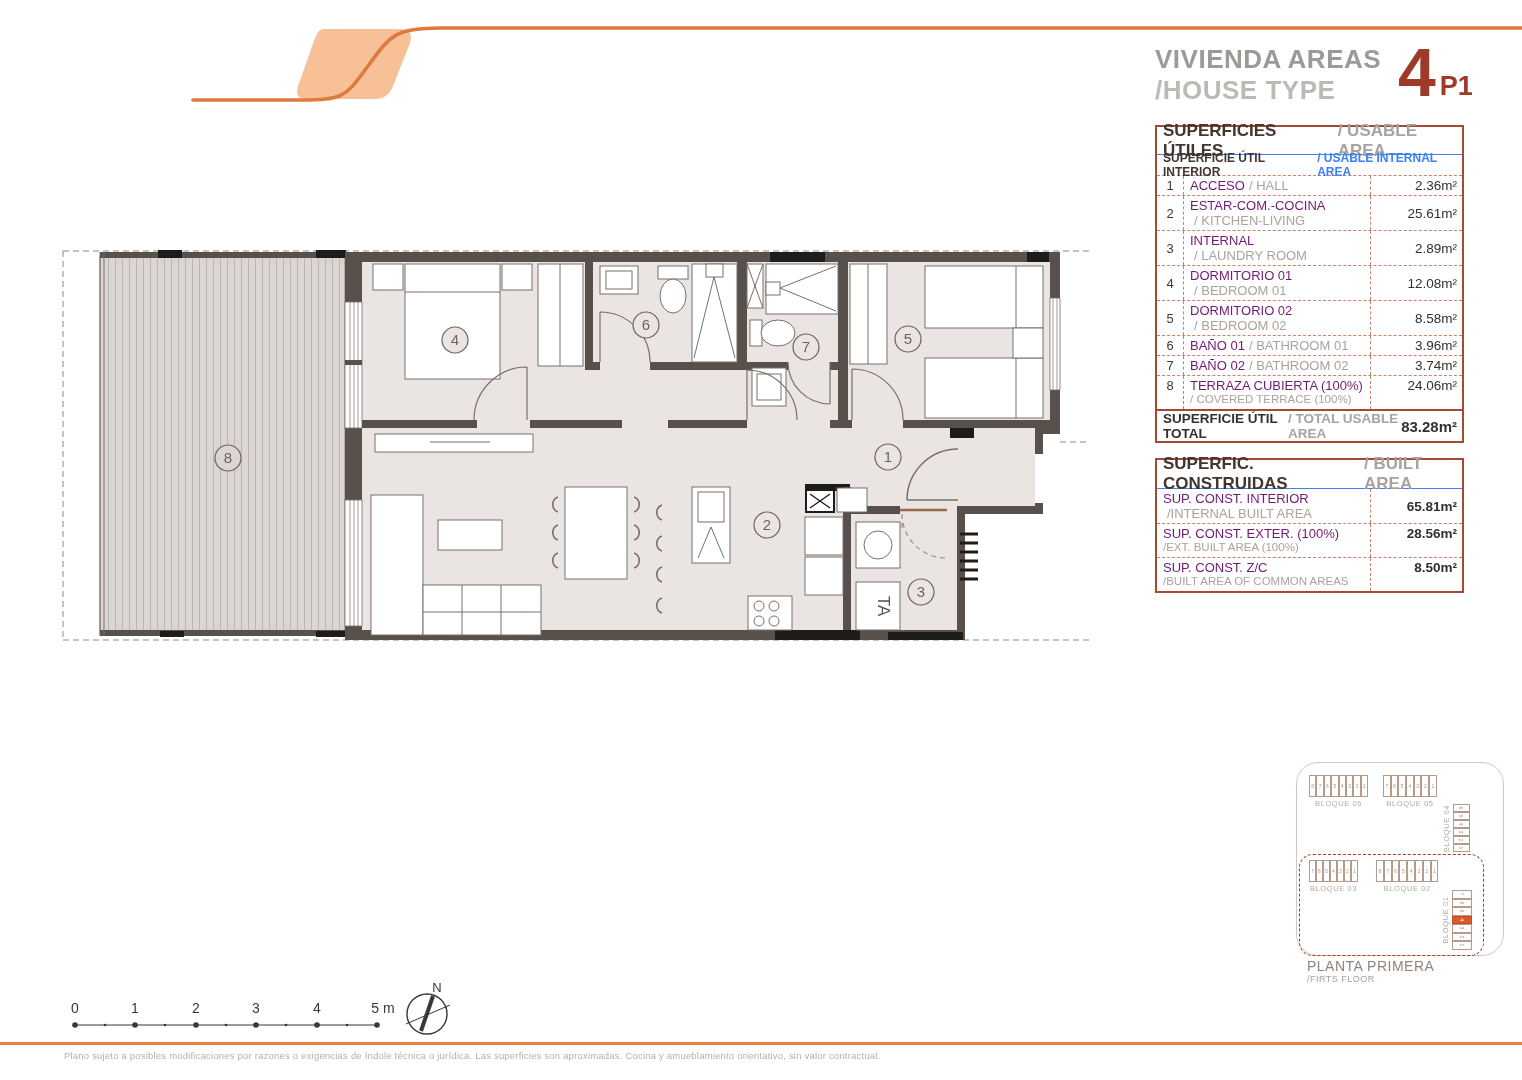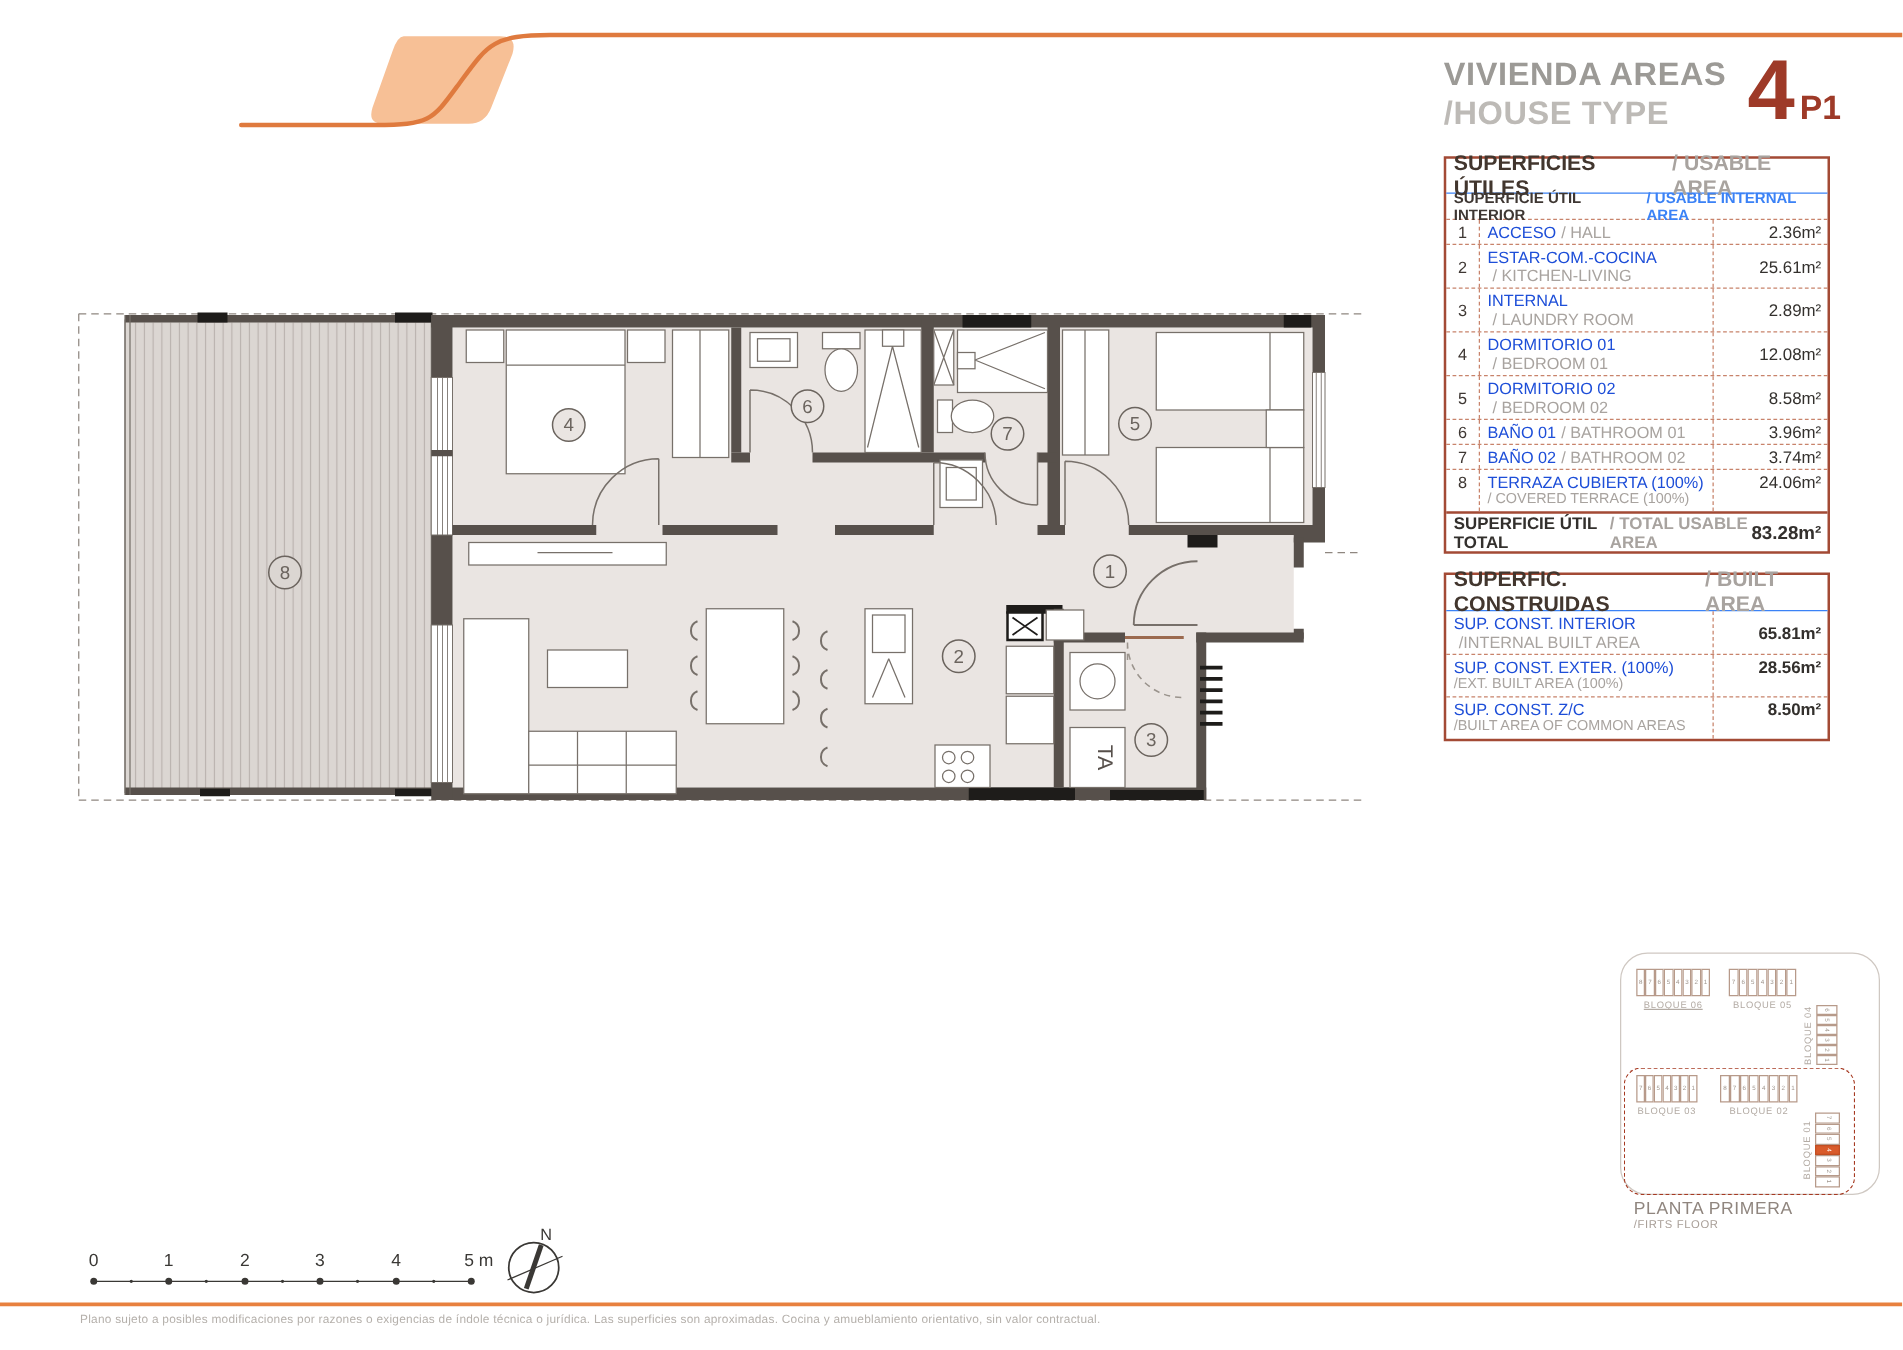--- a/index.html
+++ b/index.html
@@ -17,21 +17,21 @@
   .trow:first-child{border-top:none}
   .tt{border-top:2px solid #A34A35 !important}
   .solid-b{border-bottom:1px solid #3b82f6}
   .num{width:26px;border-right:1px dashed #C8836B;font-size:13px;color:#3E3733;
        display:flex;align-items:center;justify-content:center;flex:none}
   .nm{flex:1;padding:2px 4px 2px 6px;font-size:13px;color:#3E3733;display:flex;align-items:center;flex-wrap:wrap}
   .nm.block{display:block}
   .val{width:86px;border-left:1px dashed #C8836B;font-size:13.5px;color:#33302D;flex:none;
        display:flex;align-items:center;justify-content:flex-end;padding-right:5px}
   .val.top{align-items:flex-start;padding-top:2px}
-  .es{color:#1d4ed8}
+  .es{color:#701a75}
   .en{color:#A8A39F;padding-left:4px}
   .en2{color:#A8A39F;font-size:11.5px;display:block}
   .ttl-es{font-weight:700;font-size:17px;color:#42362E}
   .ttl-en{font-weight:700;font-size:17px;color:#A8A39F;padding-left:6px}
   .sub-es{font-weight:700;font-size:12px;color:#3E3733}
   .sub-en{font-weight:700;font-size:12px;color:#3b82f6;padding-left:4px}
   .tot-es{font-weight:700;font-size:13.5px;color:#33302D}
   .tot-en{font-weight:700;font-size:13.5px;color:#A8A39F;padding-left:4px}
   .bval{font-weight:700}
   
@@ -417,21 +417,21 @@
             <div class="sp-cell" style="width: 7.4px; height: 22px;">
               <span style="display: inline-block;">3</span>
             </div>
             <div class="sp-cell" style="width: 7.4px; height: 22px;">
               <span style="display: inline-block;">2</span>
             </div>
             <div class="sp-cell" style="width: 7.4px; height: 22px;">
               <span style="display: inline-block;">1</span>
             </div>
           </div>
-          <div class="sp-lbl" style="margin-top: 2px; width: 59.2px; text-decoration: underline;">BLOQUE 06</div>
+          <div class="sp-lbl" style="margin-top: 2px; width: 59.2px;">BLOQUE 06</div>
         </div>
         <div class="abs" style="left: 95px; top: 23px;">
           <div class="blk-cells">
             <div class="sp-cell" style="width: 7.7px; height: 22px;">
               <span style="display: inline-block;">7</span>
             </div>
             <div class="sp-cell" style="width: 7.7px; height: 22px;">
               <span style="display: inline-block;">6</span>
             </div>
             <div class="sp-cell" style="width: 7.7px; height: 22px;">

